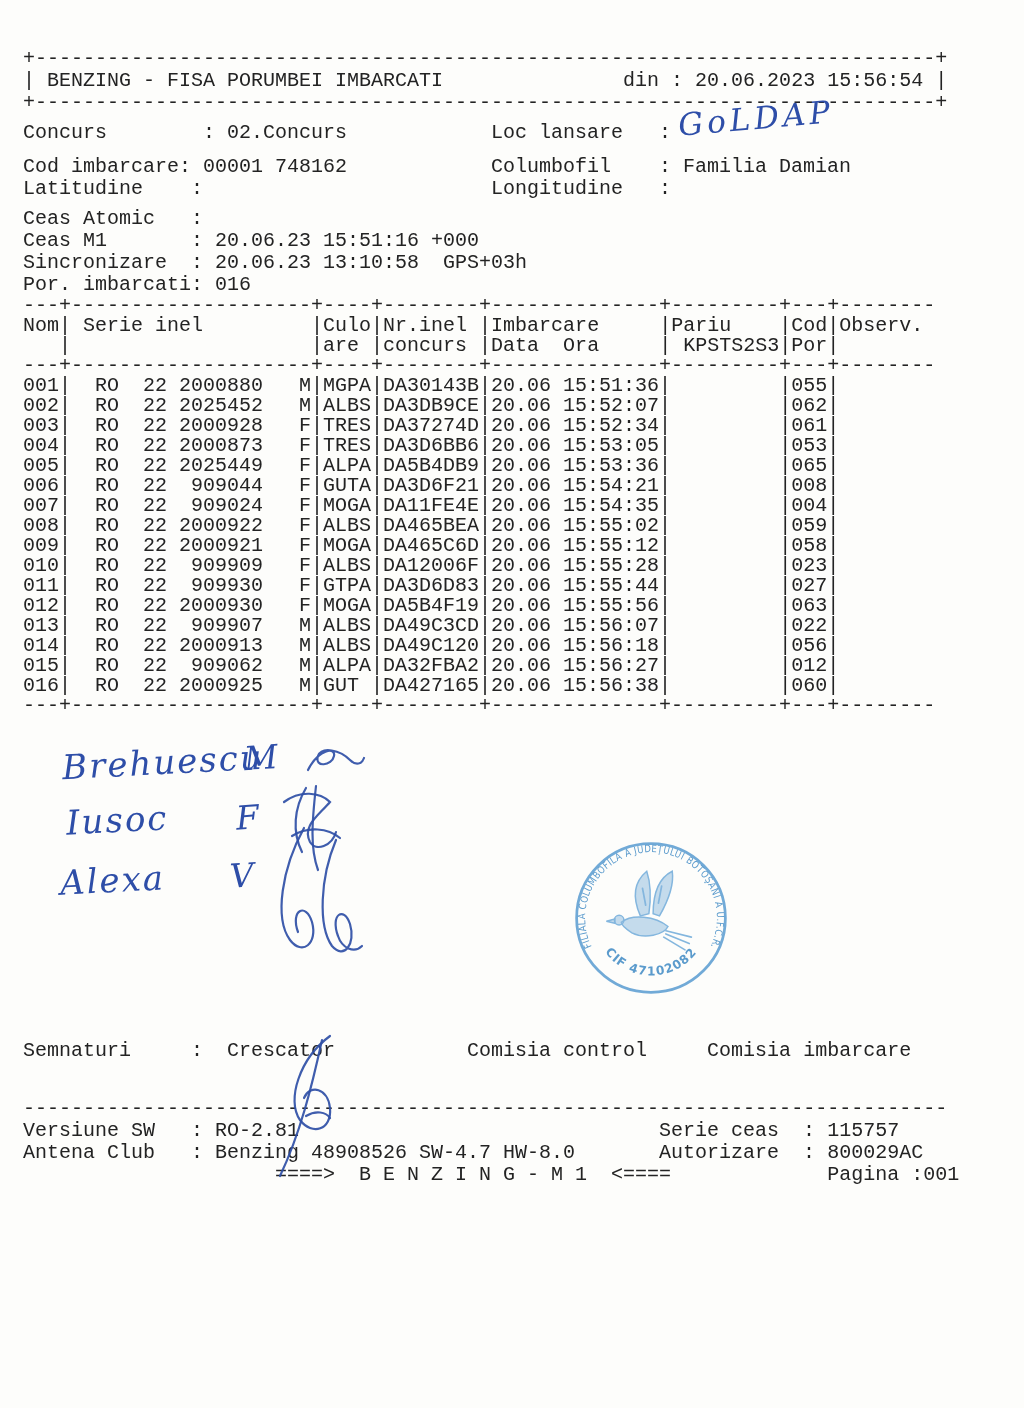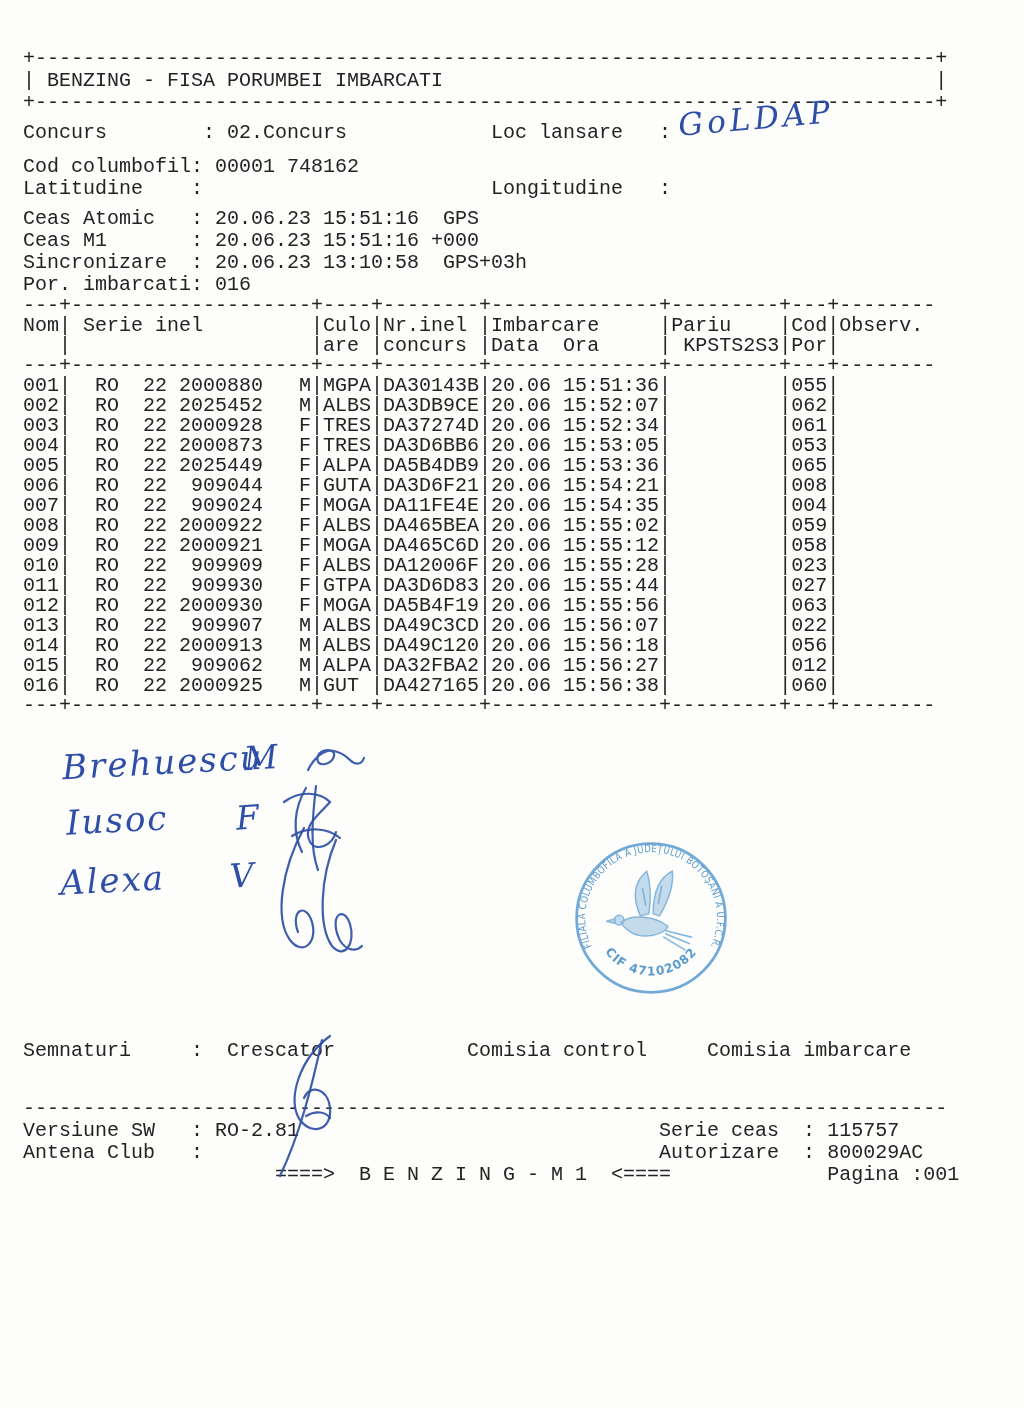--- a/index.html
+++ b/index.html
@@ -48,42 +48,44 @@
 </head>
 <body>
 
 <div class="page">
   <div class="content">
 
     <div class="pline">+---------------------------------------------------------------------------+</div>
     <div class="pline">
       <span class="posc p0">|</span>
       <span class="posc p2">BENZING - FISA PORUMBEI IMBARCATI</span>
+      <span class="posc p50"><span>din :</span><span class="gap1"></span><span>20.06.2023 15:56:54</span></span>
       <span class="posc p76">|</span>
     </div>
     <div class="pline">+---------------------------------------------------------------------------+</div>
 
     <div class="s8"></div>
 
     <div class="pline">
       <span>Concurs        :</span><span class="gap1"></span><span>02.Concurs</span>
       <span class="posc p39">Loc lansare   :</span>
     </div>
     <div class="s12"></div>
     <div class="pline">
-      <span>Cod columbofil:</span><span class="gap1"></span><span>00001 748162</span>
+      <span>Cod imbarcare:</span><span class="gap1"></span><span>00001 748162</span>
+      <span class="posc p39"><span>Columbofil    :</span><span class="gap1"></span><span>Familia Damian</span></span>
     </div>
     <div class="pline">
       <span>Latitudine    :</span>
       <span class="posc p39">Longitudine   :</span>
     </div>
 
     <div class="s8"></div>
 
-    <div class="pline"><span>Ceas Atomic   :</span><span class="gap1"></span><span>20.06.23 15:51:16  GPS</span></div>
+    <div class="pline"><span>Ceas Atomic   :</span><span class="gap1"></span></div>
     <div class="pline"><span>Ceas M1       :</span><span class="gap1"></span><span>20.06.23 15:51:16 +000</span></div>
     <div class="pline"><span>Sincronizare  :</span><span class="gap1"></span><span>20.06.23 13:10:58  GPS+03h</span></div>
     <div class="pline"><span>Por. imbarcati:</span><span class="gap1"></span><span>016</span></div>
 
     <div class="tline">---+--------------------+----+--------+--------------+---------+---+--------</div>
     <div class="tline">
       <span class="cw3">Nom</span><span>|</span><span class="cw20"> Serie inel</span><span>|</span><span class="cw4">Culo</span><span>|</span><span class="cw8">Nr.inel</span><span>|</span><span class="cw14">Imbarcare</span><span>|</span><span class="cw9">Pariu</span><span>|</span><span class="cw3">Cod</span><span>|</span><span class="cw8">Observ.</span>
     </div>
     <div class="tline">
       <span class="cw3"></span><span>|</span><span class="cw20"></span><span>|</span><span class="cw4">are</span><span>|</span><span class="cw8">concurs</span><span>|</span><span class="cw14">Data  Ora</span><span>|</span><span class="cw9"> KPSTS2S3</span><span>|</span><span class="cw3">Por</span><span>|</span><span class="cw8"></span>
@@ -153,21 +155,21 @@
     </div>
 
     <div class="s36"></div>
 
     <div class="pline">-----------------------------------------------------------------------------</div>
     <div class="pline">
       <span>Versiune SW   :</span><span class="gap1"></span><span>RO-2.81</span>
       <span class="posc p53"><span>Serie ceas  :</span><span class="gap1"></span><span>115757</span></span>
     </div>
     <div class="pline">
-      <span>Antena Club   :</span><span class="gap1"></span>
+      <span>Antena Club   :</span><span class="gap1"></span><span>Benzing 48908526 SW-4.7 HW-8.0</span>
       <span class="posc p53"><span>Autorizare  :</span><span class="gap1"></span><span>800029AC</span></span>
     </div>
     <div class="pline">
       <span class="posc p21">====&gt;  B E N Z I N G - M 1  &lt;====</span>
       <span class="posc p67">Pagina :001</span>
     </div>
   </div>
 
   <div class="hw hw-loc">GoLDAP</div>
 

